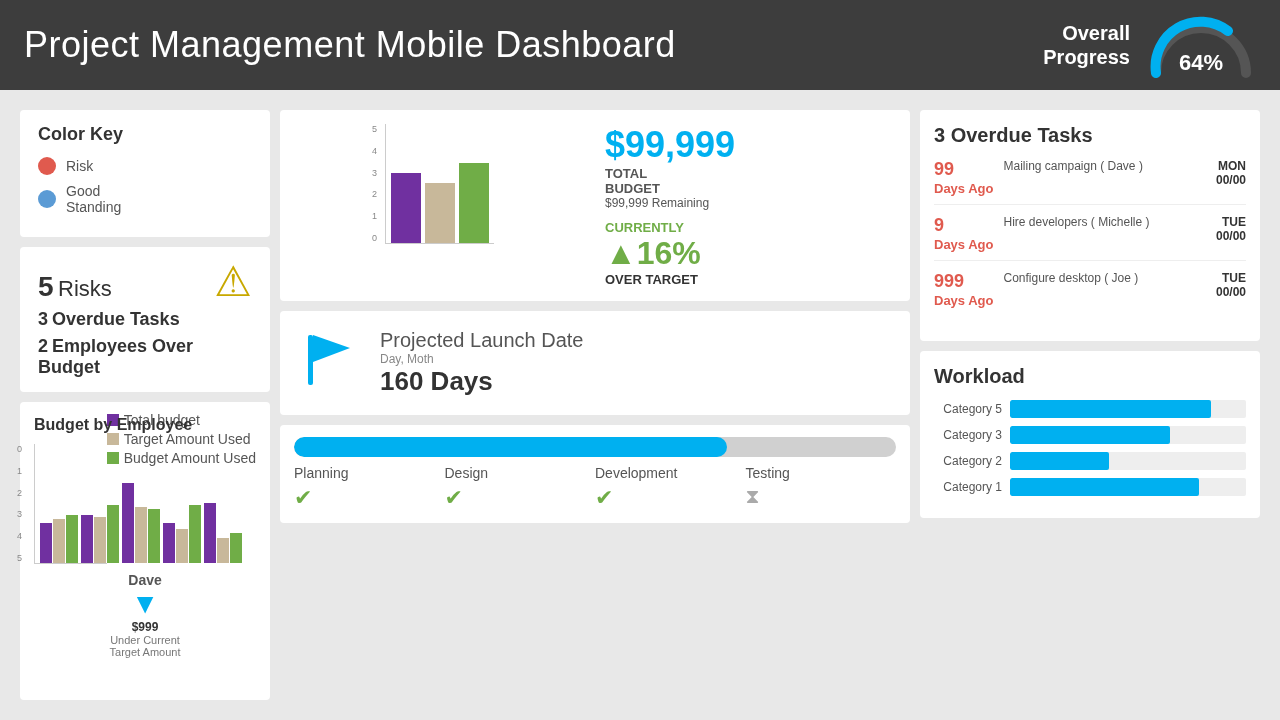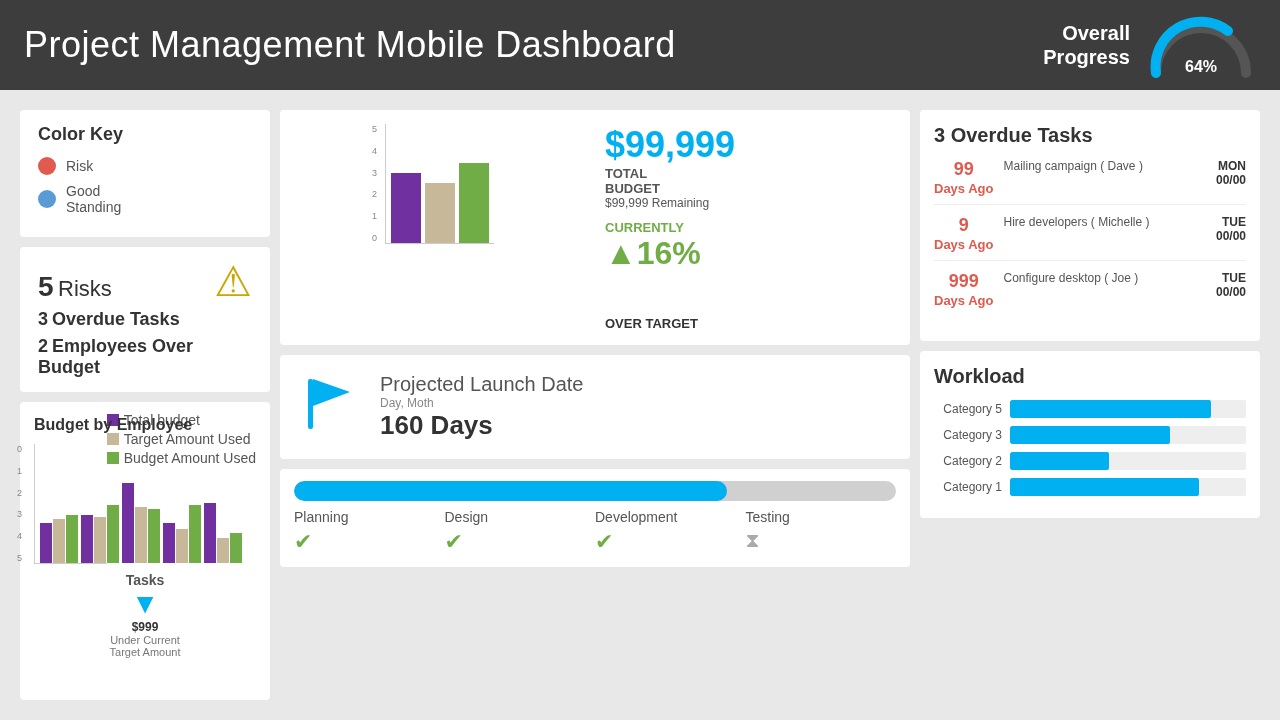--- a/index.html
+++ b/index.html
@@ -38,21 +38,21 @@
     }
     .gauge-container svg {
       width: 110px;
       height: 65px;
     }
     .gauge-percent {
       position: absolute;
       bottom: 2px;
       left: 50%;
       transform: translateX(-50%);
-      font-size: 16px;
+      font-size: 22px;
       font-weight: 700;
       color: white;
     }
 
     
     .main {
       display: grid;
       grid-template-columns: 250px 1fr 340px;
       grid-template-rows: auto auto;
       gap: 10px;
@@ -258,21 +258,20 @@
     }
     .budget-percent {
       font-size: 32px;
       font-weight: 700;
       color: #70ad47;
     }
     .budget-over {
       font-size: 13px;
       font-weight: 700;
       color: #333;
-      margin-top: 44px;
     }
 
     .launch-card {
       display: flex;
       align-items: center;
       gap: 20px;
       padding: 18px 20px;
     }
     .flag-icon {
       font-size: 48px;
@@ -349,21 +348,21 @@
       margin-bottom: 10px;
       padding-bottom: 8px;
       border-bottom: 1px solid #eee;
     }
     .overdue-row:last-child { border-bottom: none; }
     .days-ago {
       font-size: 13px;
       font-weight: 700;
       color: #e05a4e;
       min-width: 50px;
-      text-align: center;
+      text-align: left;
       line-height: 1.2;
     }
     .days-ago .num { font-size: 18px; }
     .task-desc {
       flex: 1;
       font-size: 12px;
       color: #555;
     }
     .task-day {
       font-size: 12px;
@@ -505,21 +504,21 @@
             <div class="bar" style="height:58px;background:#70ad47;"></div>
           </div>
           <div class="bar-group">
             <div class="bar" style="height:60px;background:#7030a0;"></div>
             <div class="bar" style="height:25px;background:#c8b89a;"></div>
             <div class="bar" style="height:30px;background:#70ad47;"></div>
           </div>
         </div>
       </div>
       <div class="dave-section">
-        <div class="dave-name">Tasks</div>
+        <div class="dave-name">Dave</div>
         <div class="dave-arrow">▼</div>
         <div class="dave-amount">$999</div>
         <div class="dave-label">Under Current<br>Target Amount</div>
       </div>
     </div>
 
   </div>
 
   <div class="middle-col">
 

